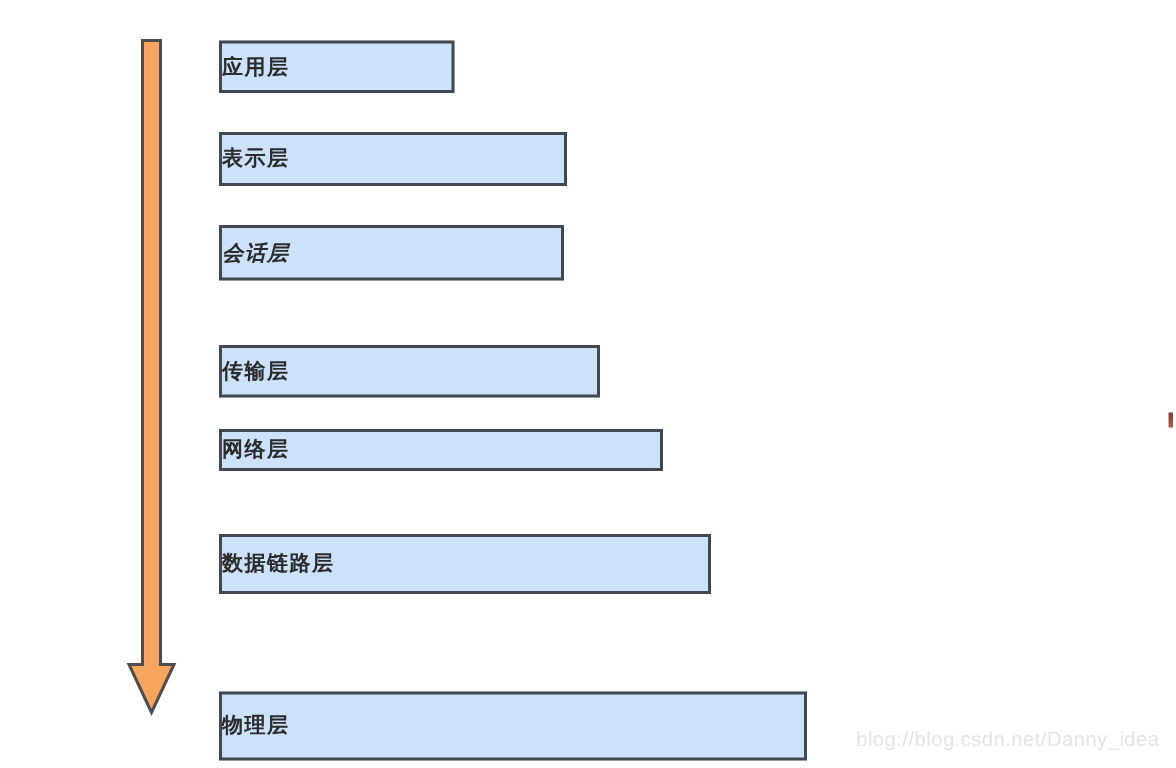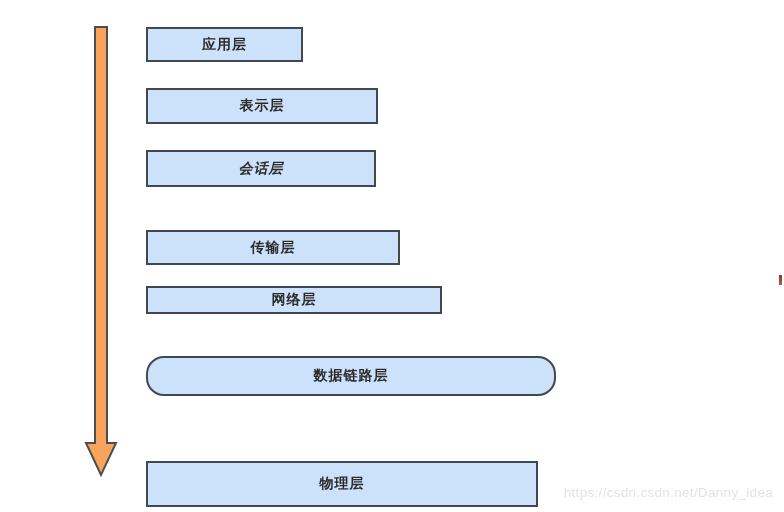--- a/index.html
+++ b/index.html
@@ -30,35 +30,35 @@
   }
 
   
   .layer-box {
     position: absolute;
     left: 146px;
     background: var(--box-fill, #cce1fa);
     border: 2px solid var(--box-border, #42484f);
     display: flex;
     align-items: center;
-    justify-content: center;
+    justify-content: flex-start;
   }
   .layer-box span {
     font-size: 14px;
     font-weight: bold;
     color: var(--text, #2b2b2b);
     letter-spacing: 1px;
     white-space: nowrap;
   }
   .layer-0 { top: 27px;  width: 157px; height: 35px; }
   .layer-1 { top: 88px;  width: 232px; height: 36px; }
   .layer-2 { top: 150px; width: 230px; height: 37px; font-style: italic; }
   .layer-3 { top: 197px; width: 254px; height: 35px; margin-top: 33px; }
   .layer-4 { top: 286px; width: 296px; height: 28px; }
-  .layer-5 { top: 356px; width: 410px; height: 40px; border-radius: 18px; }
+  .layer-5 { top: 356px; width: 328px; height: 40px; }
   .layer-6 { top: 425px; width: 392px; height: 46px; margin-top: 36px; }
 
   
   .watermark {
     position: absolute;
     top: 485px;
     right: 11px;
     font-size: 13.5px;
     color: var(--watermark, #e3e3e3);
     letter-spacing: 0.3px;
@@ -105,17 +105,17 @@
   </div>
 
   <div class="layer-box layer-5">
     <span>数据链路层</span>
   </div>
 
   <div class="layer-box layer-6">
     <span>物理层</span>
   </div>
 
-  <div class="watermark">https://csdn.csdn.net/Danny_idea</div>
+  <div class="watermark">blog://blog.csdn.net/Danny_idea</div>
 
   <div class="red-artifact"></div>
 
 </div>
 
 </body></html>

